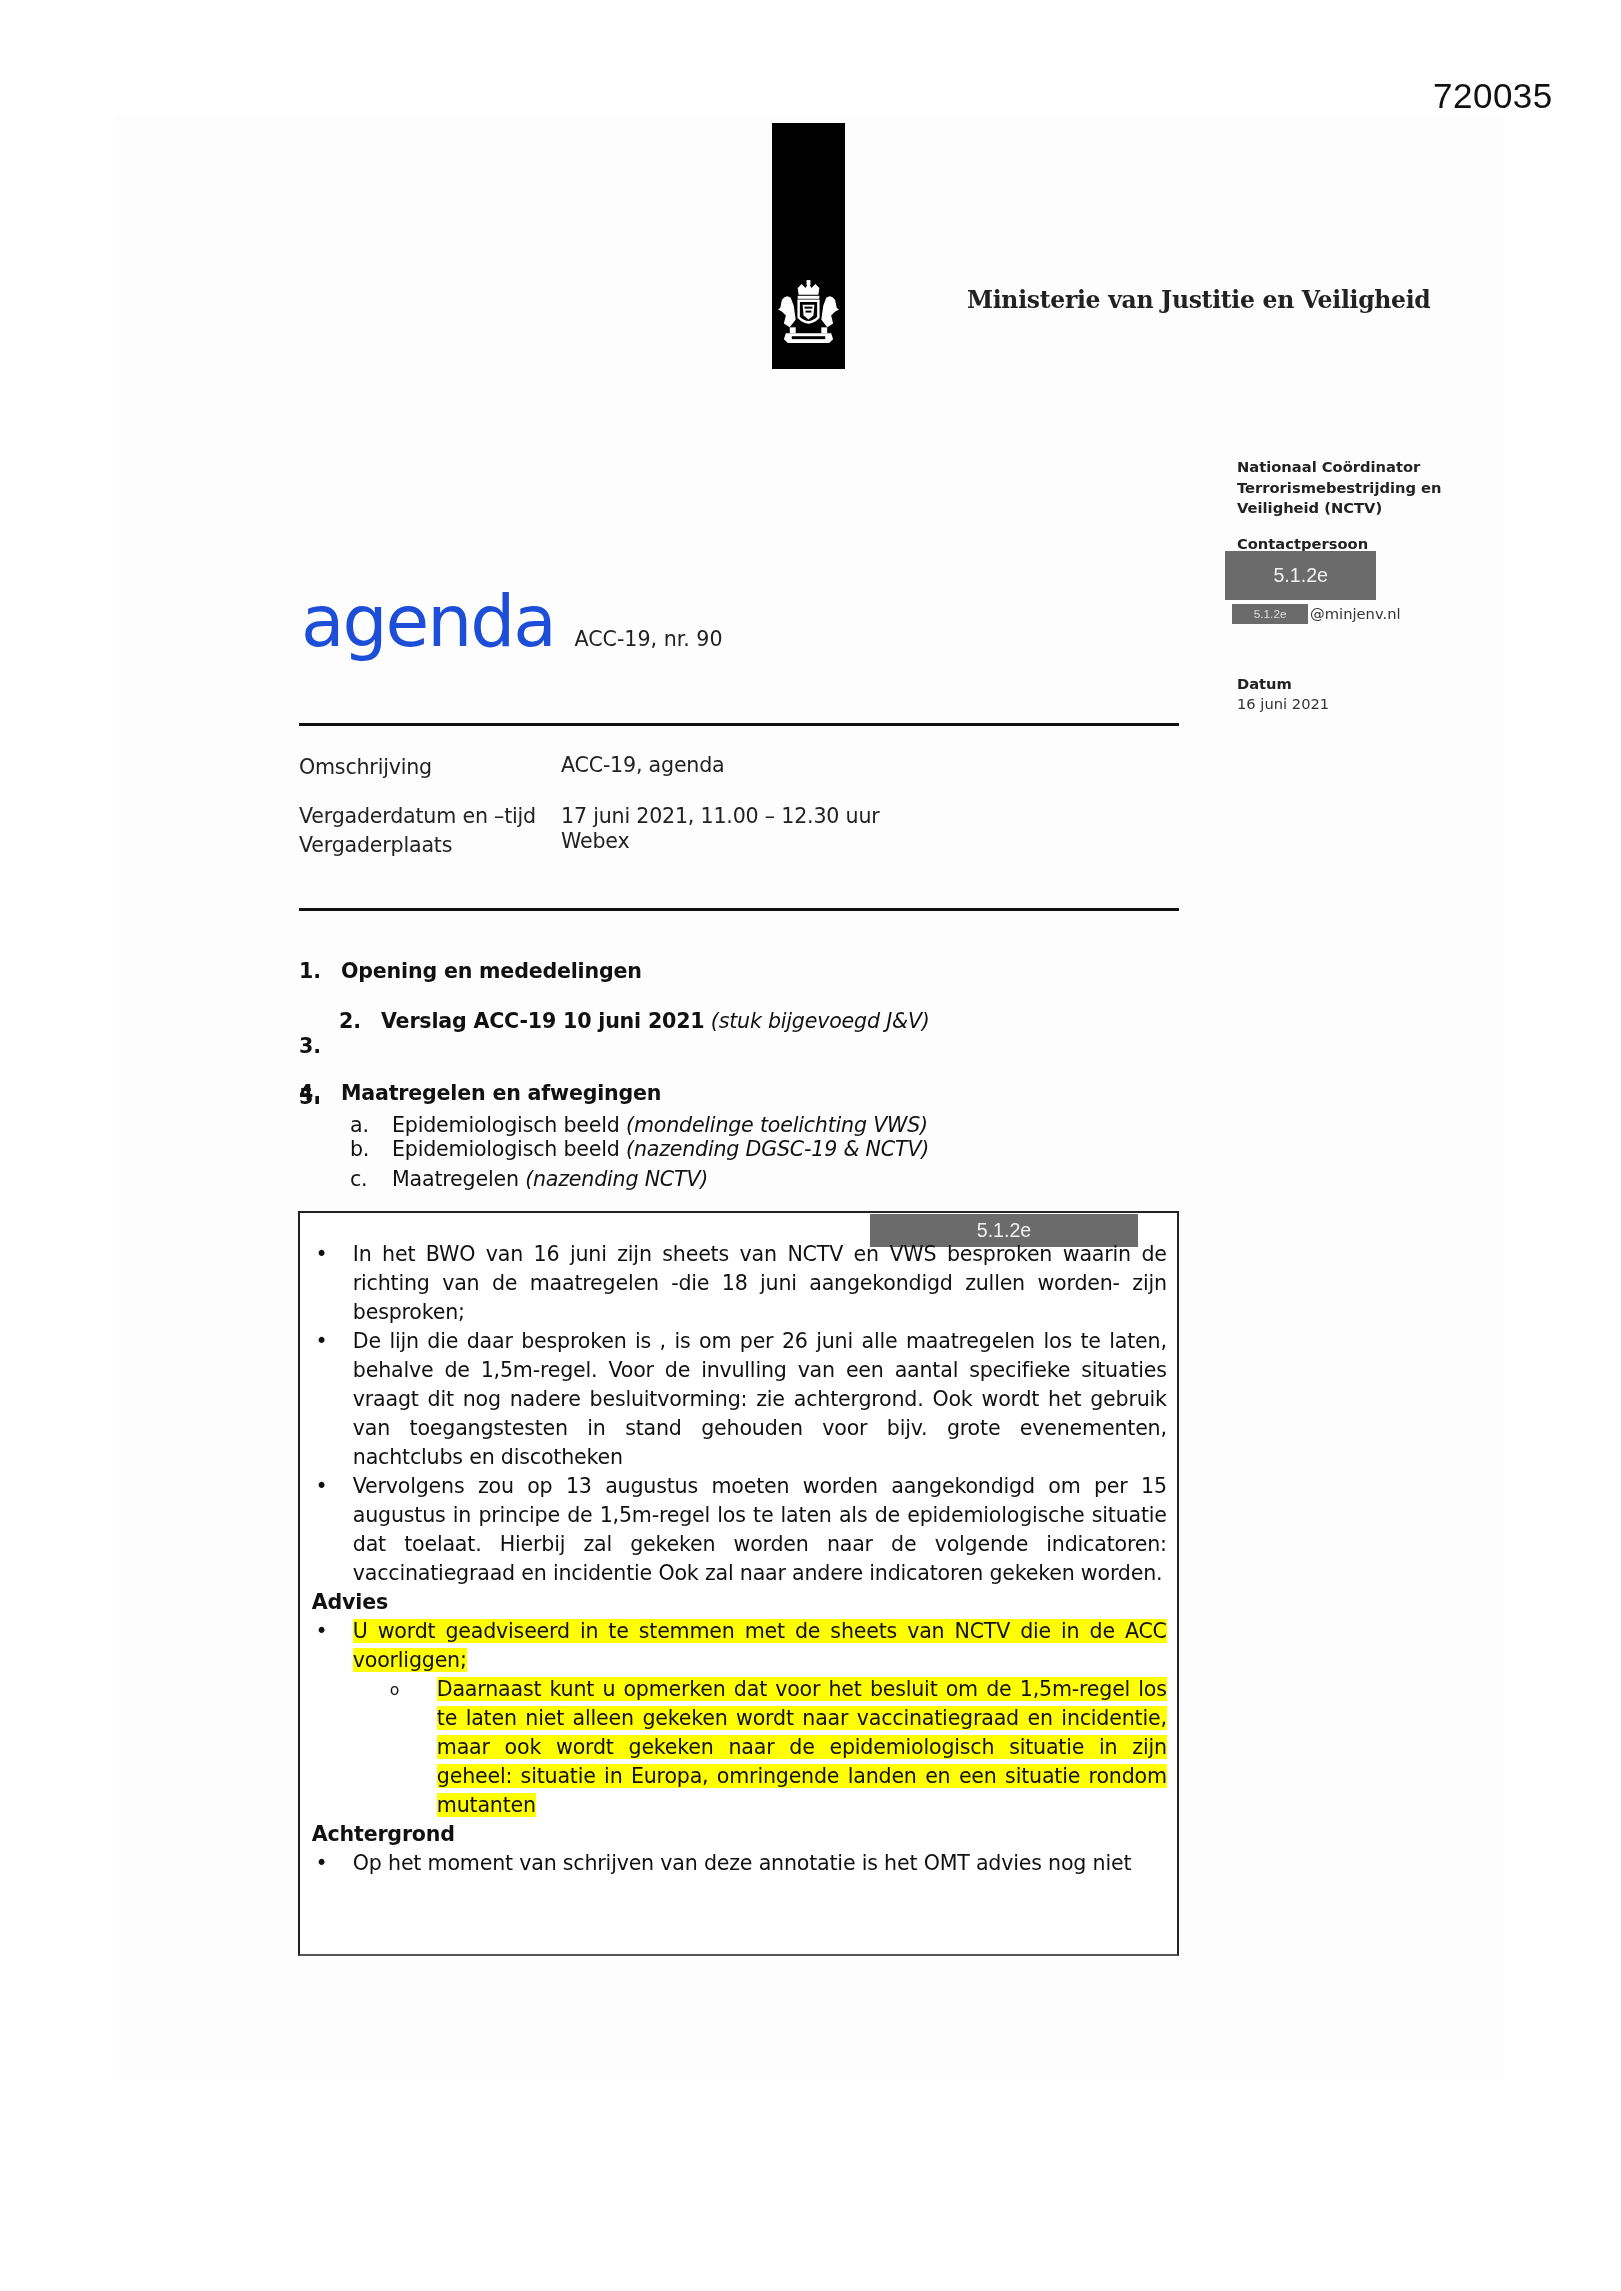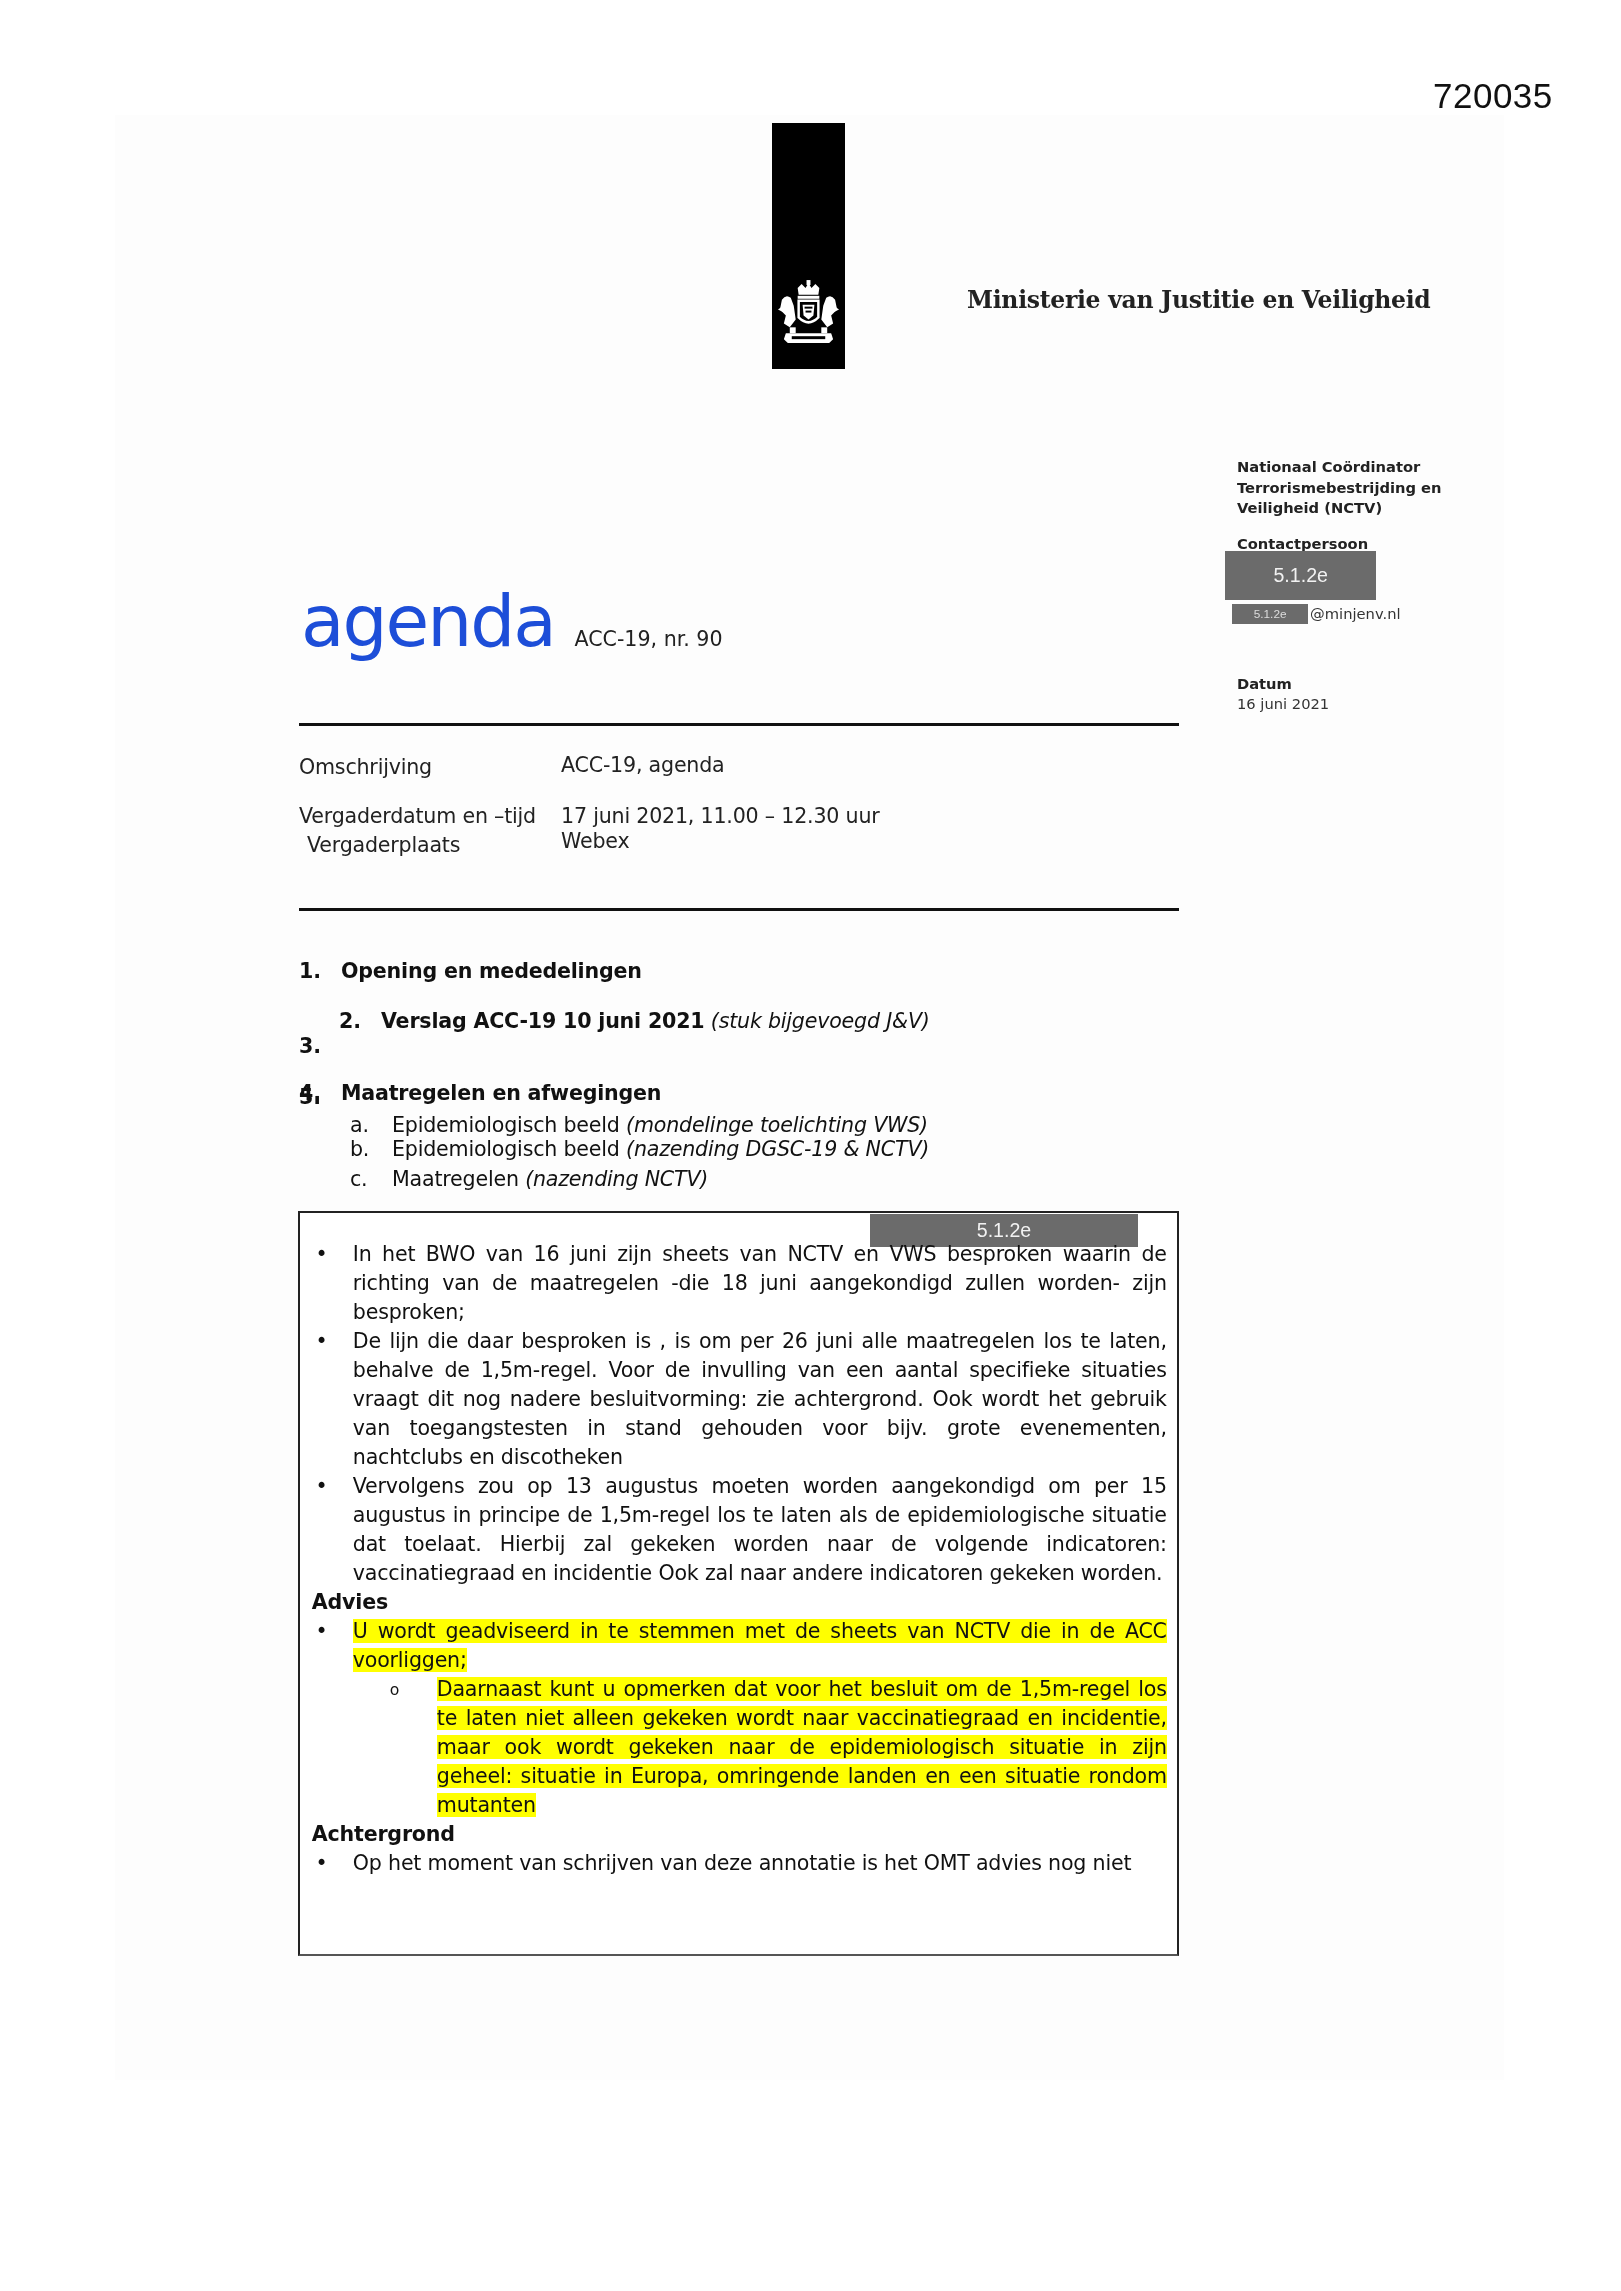--- a/index.html
+++ b/index.html
@@ -111,21 +111,21 @@
 
 <div class="meta" style="top:753px;">
   <span class="lbl" style="top:2px;">Omschrijving</span>
   <span class="val">ACC-19, agenda</span>
 </div>
 <div class="meta" style="top:804px;">
   <span class="lbl">Vergaderdatum en –tijd</span>
   <span class="val">17 juni 2021, 11.00 – 12.30 uur</span>
 </div>
 <div class="meta" style="top:831px;">
-  <span class="lbl" style="top:2px;margin-left:8px;">Vergaderplaats</span>
+  <span class="lbl" style="top:2px;">Vergaderplaats</span>
   <span class="val" style="top:-2px;">Webex</span>
 </div>
 
 <div class="rule" style="top:908px;"></div>
 
 <div class="agenda-list">
   <div class="ai" style="top:0px;">
     <span class="num">1.</span><span class="txt">Opening en mededelingen</span>
   </div>
   <div class="ai" style="top:50px;margin-left:40px;">

